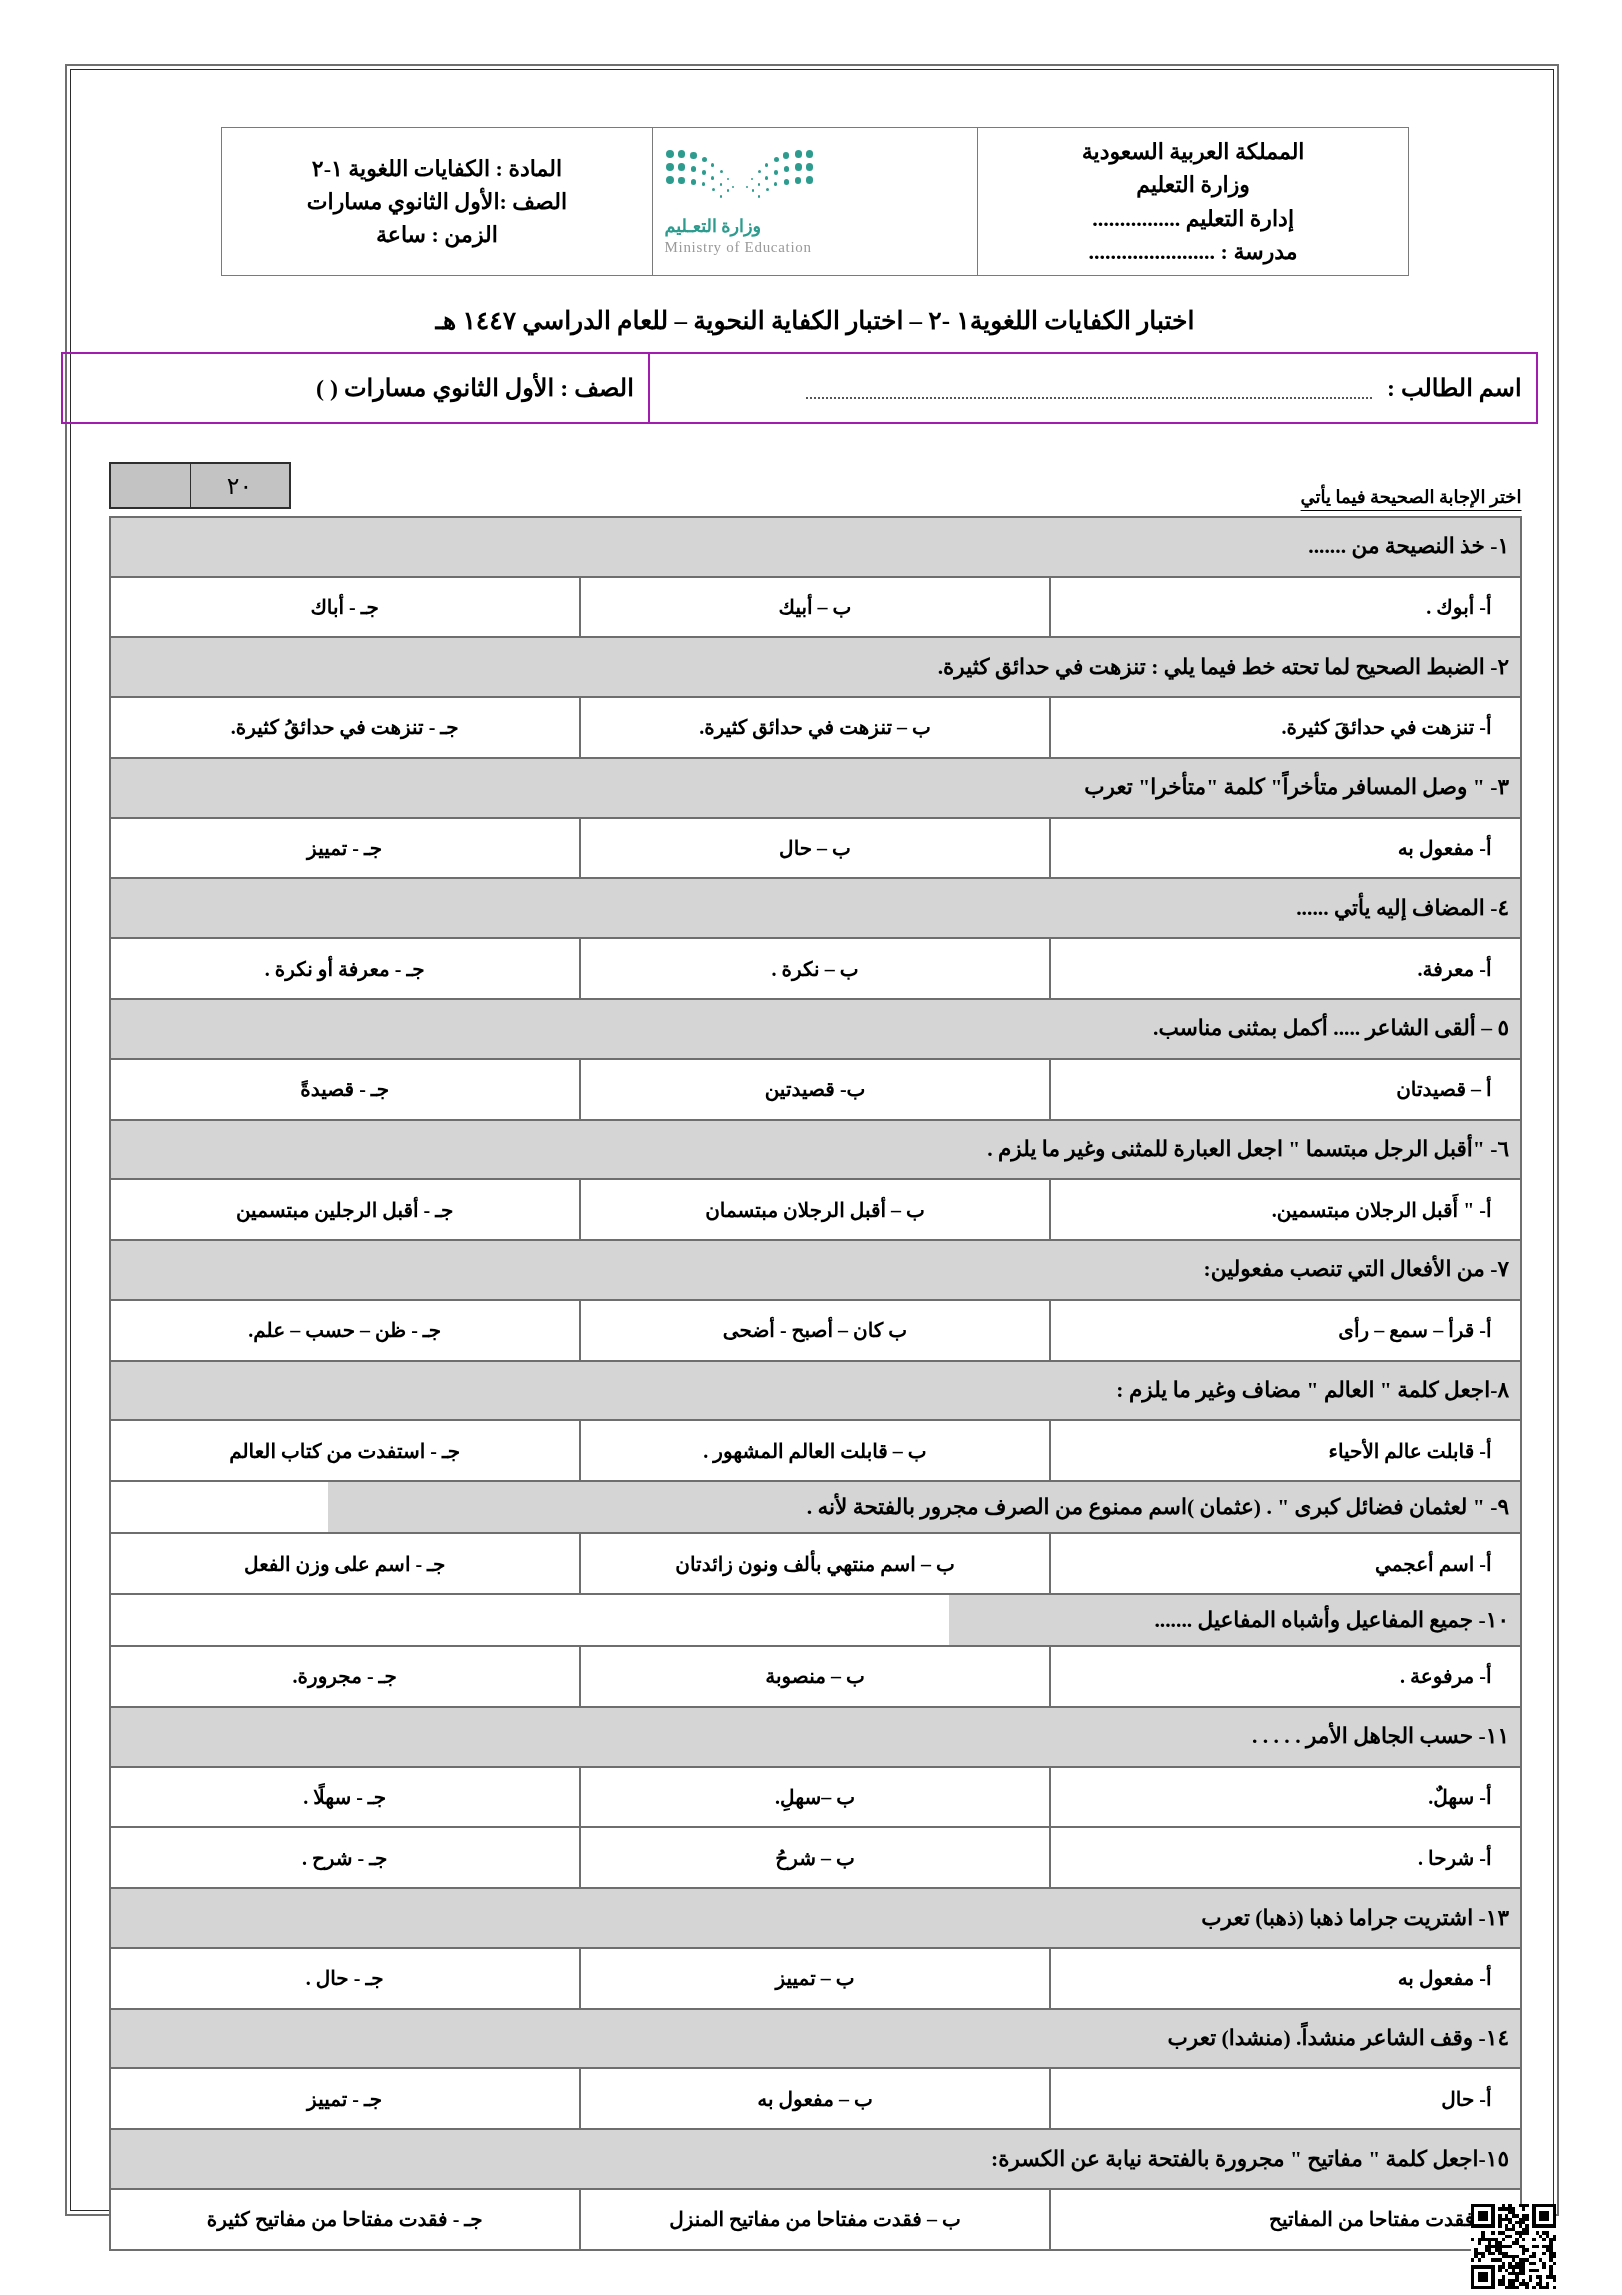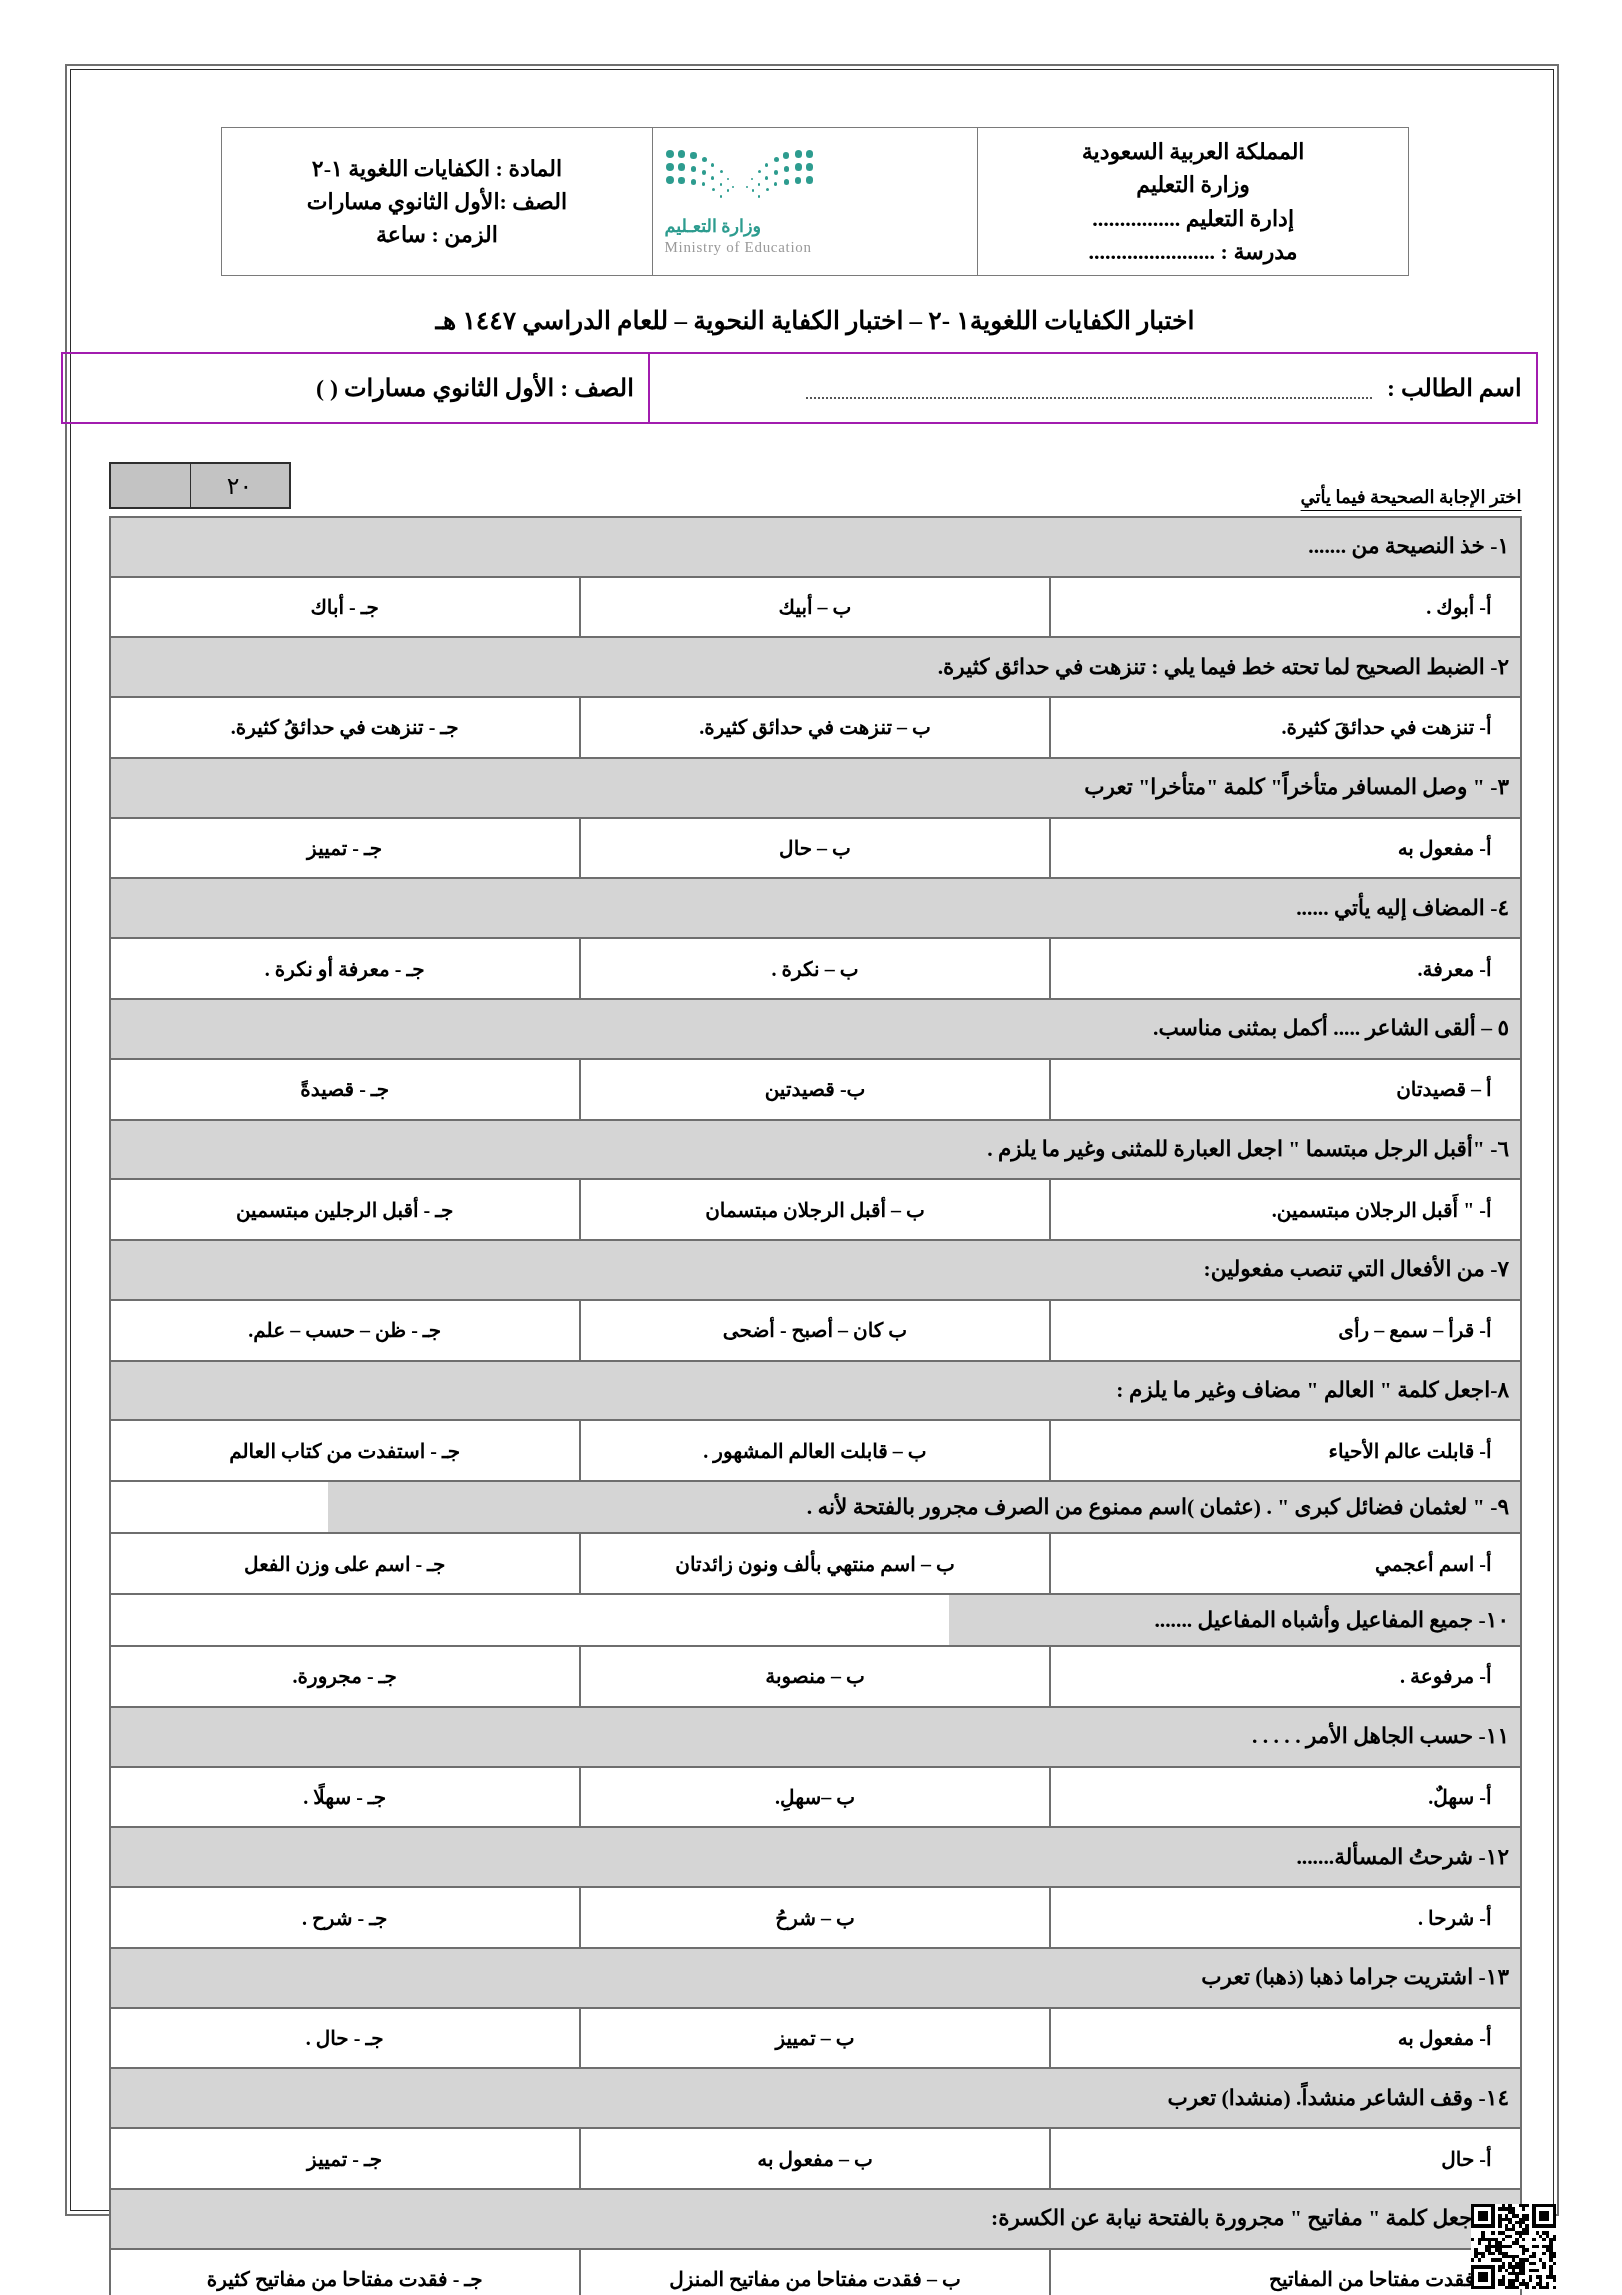--- a/index.html
+++ b/index.html
@@ -416,23 +416,20 @@
           <td>ب – منصوبة</td>
           <td>جـ - مجرورة.</td>
         </tr>
         <tr class="prompt">
           <td colspan="3">١١- حسب الجاهل الأمر . . . . .</td>
         </tr>
         <tr class="choices">
           <td class="opt-a">أ-  سهلٌ.</td>
           <td>ب –سهلِ.</td>
           <td>جـ -  سهلًا .</td>
-        </tr>
-        <tr class="prompt">
-          <td colspan="3">١٢-   شرحتُ المسألة.......</td>
         </tr>
         <tr class="choices">
           <td class="opt-a">أ- شرحا .</td>
           <td>ب – شرحُ</td>
           <td>جـ -  شرح .</td>
         </tr>
         <tr class="prompt">
           <td colspan="3">١٣-  اشتريت جراما ذهبا  (ذهبا) تعرب</td>
         </tr>
         <tr class="choices">

